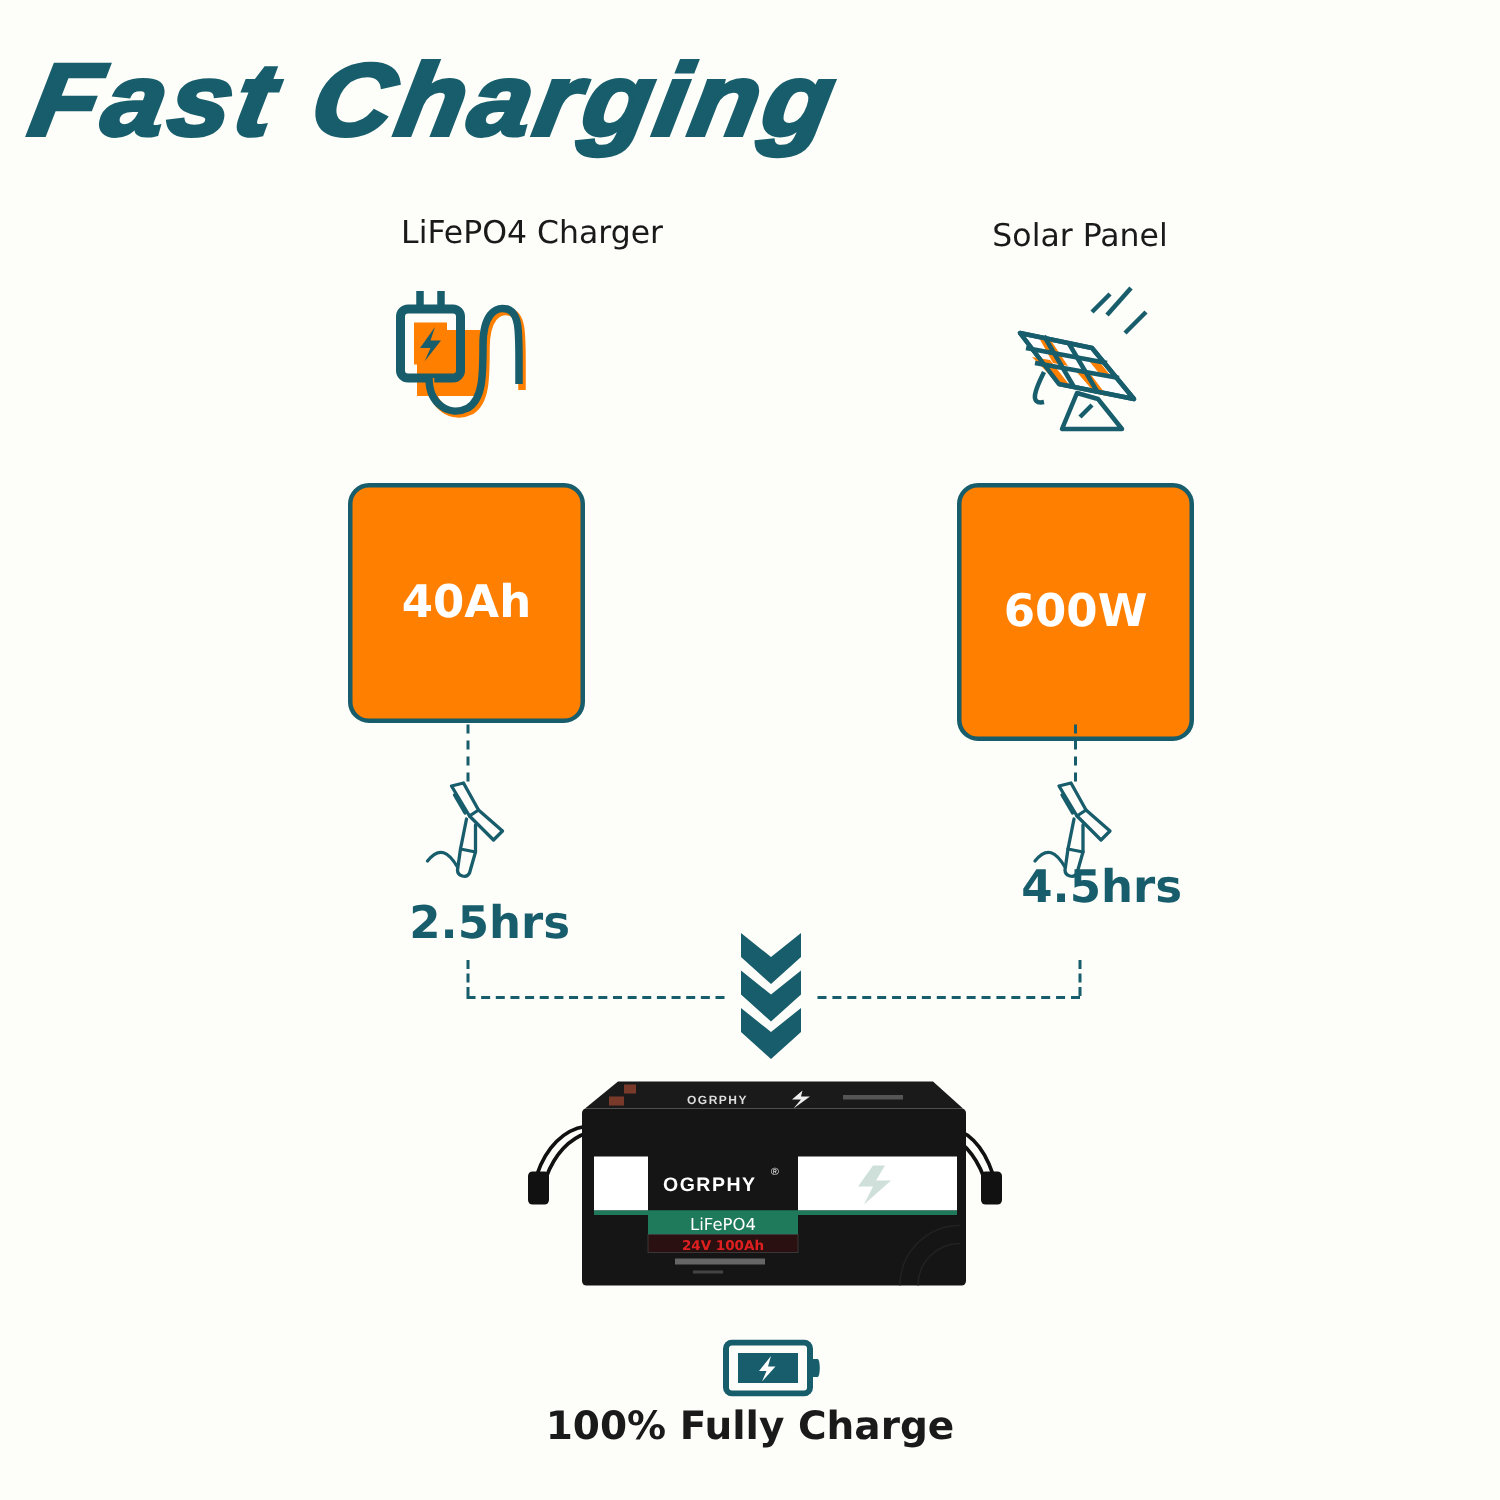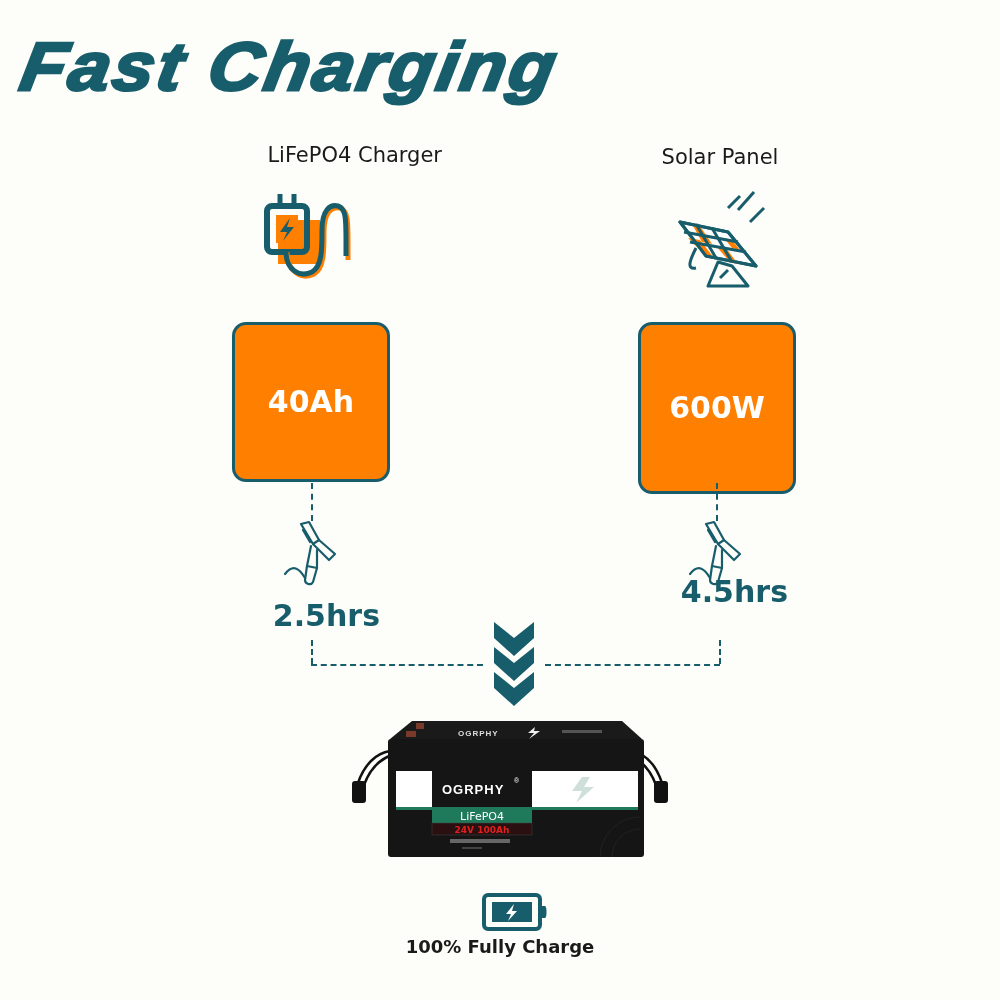--- a/index.html
+++ b/index.html
@@ -27,21 +27,21 @@
   }
   .box {
     background:#ff7f00; border:3px solid #175d6b; border-radius:14px;
     color:#fff; font-weight:bold; font-size:30px; line-height:42px;
     display:flex; flex-direction:column; align-items:center; justify-content:center;
     box-sizing:border-box;
   }
   .hrs { font-size:30px; font-weight:bold; color:#175d6b; text-align:right; white-space:nowrap; }
   .dash-v { border-left:2px dashed #175d6b; width:0; }
   .dash-h { border-top:2px dashed #175d6b; height:0; }
-  .full-label { font-size:18px; font-weight:bold; color:#1a1a1a; text-align:center; white-space:nowrap; }
+  .full-label { font-size:26px; font-weight:bold; color:#1a1a1a; text-align:center; white-space:nowrap; }
   svg { display:block; }
 </style>
 </head>
 <body>
 
 <div class="abs title">Fast Charging</div>
 
 <div class="abs src-label" style="left:182px; top:143px; width:260px;text-align:right;">LiFePO4 Charger</div>
 <div class="abs" style="left:262px; top:192px;">
   <svg width="96" height="96" viewBox="0 0 96 96">

